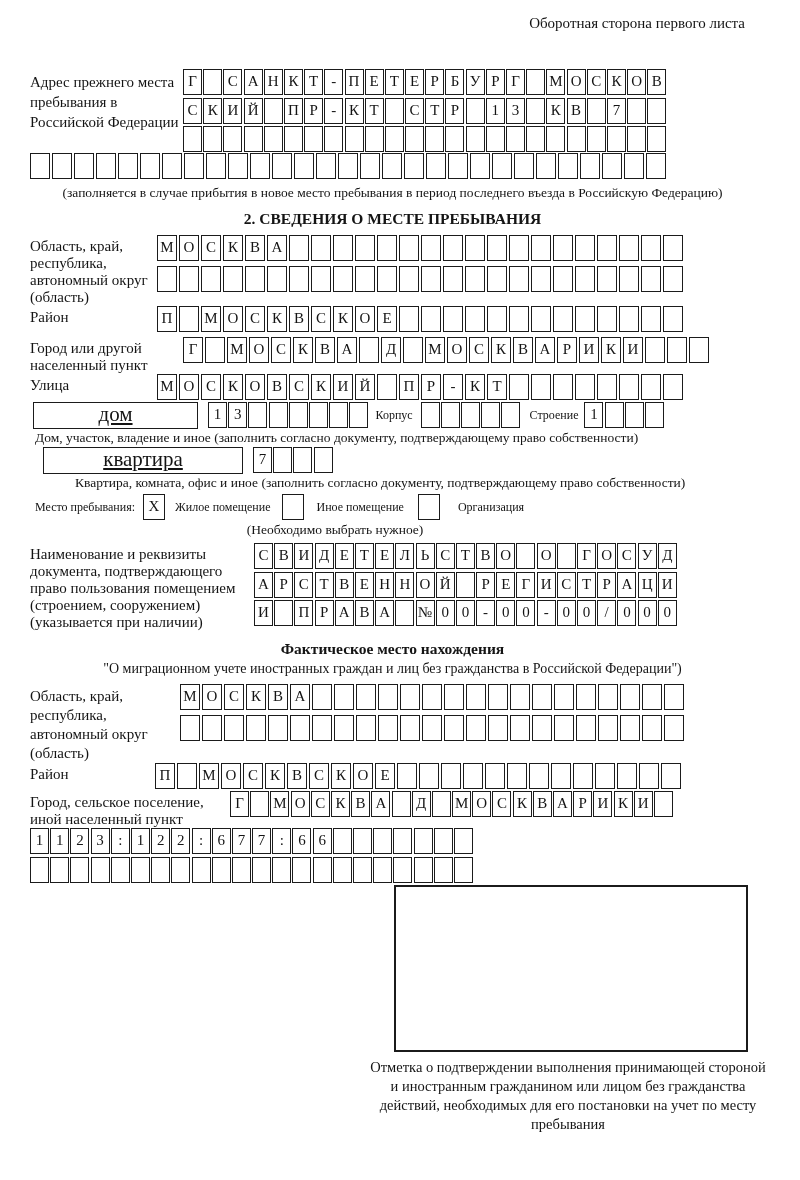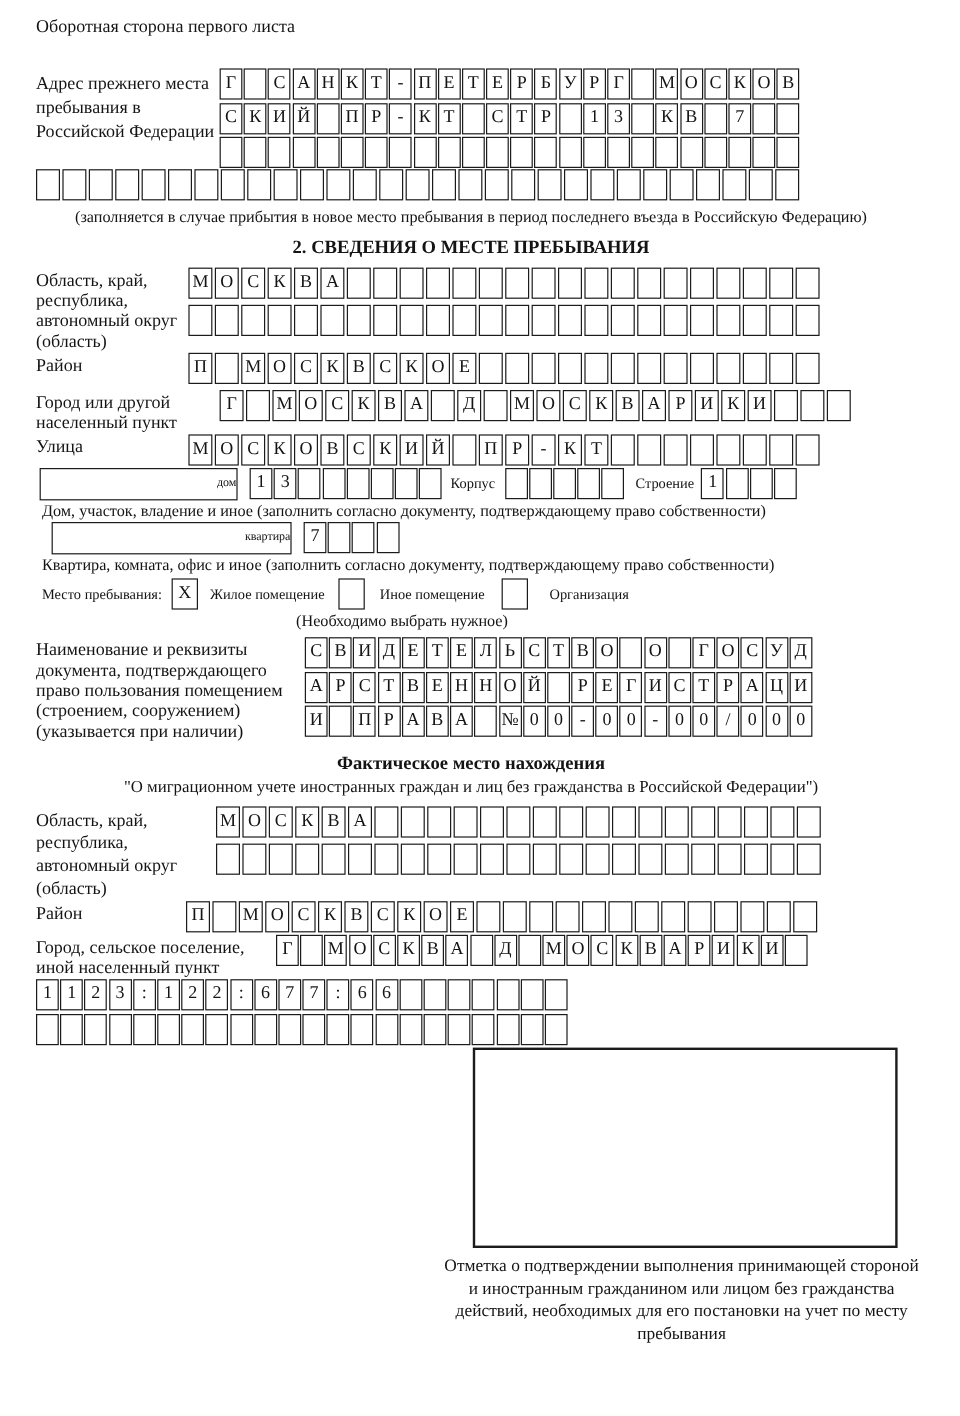--- a/index.html
+++ b/index.html
@@ -3,21 +3,21 @@
 <meta charset="utf-8">
 <style>
   * { margin:0; padding:0; box-sizing:border-box; }
   html,body { background:#e8e8e8; }
   .page {
     width:800px; height:1180px; background:#ffffff; color:#141414;
     font-family:"Liberation Serif", serif;
     padding:14px 0 0 30px; position:relative; overflow:hidden;
     margin:0 auto;
   }
-  .header-note { text-align:left; font-size:15px; line-height:19px; margin-bottom:24px; }
+  .header-note { text-align:right; padding-right:55px; font-size:15px; line-height:19px; margin-bottom:36px; }
 
   .frow { display:flex; align-items:flex-start; }
   .flabel { font-size:15px; line-height:17px; padding-top:3px; flex:0 0 auto; }
   .flabel.lh20 { line-height:20px; }
   .flabel.lh19 { line-height:19px; }
   .w153 { width:153px; } .w127 { width:127px; } .w150 { width:150px; }
   .w224 { width:224px; } .w200 { width:200px; } .w125 { width:125px; }
   .hfix { height:27px; overflow:visible; }
 
   .cellcol { flex:0 0 auto; }
@@ -32,21 +32,21 @@
     font-size:15px; line-height:22px; background:#fff;
   }
   .p24 .cell { width:19px; margin-right:1.2px; }
 
   .fullrow { margin-left:0; }
   .center-note { width:725px; text-align:center; font-size:13.5px; line-height:17px; }
   .section-title { width:725px; text-align:center; font-size:15.5px; font-weight:bold; line-height:20px; }
 
   .widebox {
     display:inline-block; height:27px; border:1.8px solid #1b1b1b;
-    text-align:right; font-size:10px; line-height:23px; vertical-align:top;
+    text-align:center; font-size:21px; line-height:23px; vertical-align:top;text-decoration:underline;
   }
   .inline-label { display:inline-block; font-size:12px; line-height:27px; vertical-align:top; }
   .house-row, .apt-row, .stay-row { white-space:nowrap; height:27px; }
 
   .checkbox {
     display:inline-block; width:22px; height:26px; border:1.8px solid #1b1b1b;
     text-align:center; font-size:15px; line-height:22px; vertical-align:top;
   }
 
   .mt1{margin-top:1px;} .mt3{margin-top:3px;} .mt4{margin-top:4px;}
@@ -103,21 +103,21 @@
   </div>
 
   <div class="house-row mt1" style="margin-left:3px;">
     <span class="widebox" style="width:165px;">дом</span><span class="cellrow p24" style="display:inline-block; margin-left:10px;"><span class="cell">1</span><span class="cell">3</span><span class="cell"></span><span class="cell"></span><span class="cell"></span><span class="cell"></span><span class="cell"></span><span class="cell"></span></span><span class="inline-label" style="margin-left:6px;">Корпус</span><span class="cellrow p24" style="display:inline-block; margin-left:8px;"><span class="cell"></span><span class="cell"></span><span class="cell"></span><span class="cell"></span><span class="cell"></span></span><span class="inline-label" style="margin-left:8px;">Строение</span><span class="cellrow p24" style="display:inline-block; margin-left:6px;"><span class="cell">1</span><span class="cell"></span><span class="cell"></span><span class="cell"></span></span>
   </div>
   <div class="center-note" style="text-align:left; padding-left:5px;">Дом, участок, владение и иное (заполнить согласно документу, подтверждающему право собственности)</div>
 
   <div class="apt-row mt1" style="margin-left:13px;">
     <span class="widebox" style="width:200px;">квартира</span><span class="cellrow p24" style="display:inline-block; margin-left:10px;"><span class="cell">7</span><span class="cell"></span><span class="cell"></span><span class="cell"></span></span>
   </div>
-  <div class="center-note" style="text-align:left; padding-left:5px;">Квартира, комната, офис и иное (заполнить согласно документу, подтверждающему право собственности)</div>
+  <div class="center-note" style="text-align:left; padding-left:5px;margin-left:40px;">Квартира, комната, офис и иное (заполнить согласно документу, подтверждающему право собственности)</div>
 
   <div class="stay-row mt3" style="margin-left:5px;">
     <span class="inline-label">Место пребывания:</span><span class="checkbox" style="margin-left:8px;">X</span><span class="inline-label" style="margin-left:10px;">Жилое помещение</span><span class="checkbox" style="margin-left:12px;"></span><span class="inline-label" style="margin-left:12px;">Иное помещение</span><span class="checkbox" style="margin-left:14px;"></span><span class="inline-label" style="margin-left:18px;">Организация</span>
   </div>
   <div class="choose-note">(Необходимо выбрать нужное)</div>
 
   <div class="frow mt5">
     <div class="flabel w224">Наименование и реквизиты документа, подтверждающего право пользования помещением (строением, сооружением) (указывается при наличии)</div>
     <div class="cellcol">
       <div class="cellrow p24"><span class="cell">С</span><span class="cell">В</span><span class="cell">И</span><span class="cell">Д</span><span class="cell">Е</span><span class="cell">Т</span><span class="cell">Е</span><span class="cell">Л</span><span class="cell">Ь</span><span class="cell">С</span><span class="cell">Т</span><span class="cell">В</span><span class="cell">О</span><span class="cell"></span><span class="cell">О</span><span class="cell"></span><span class="cell">Г</span><span class="cell">О</span><span class="cell">С</span><span class="cell">У</span><span class="cell">Д</span></div>

